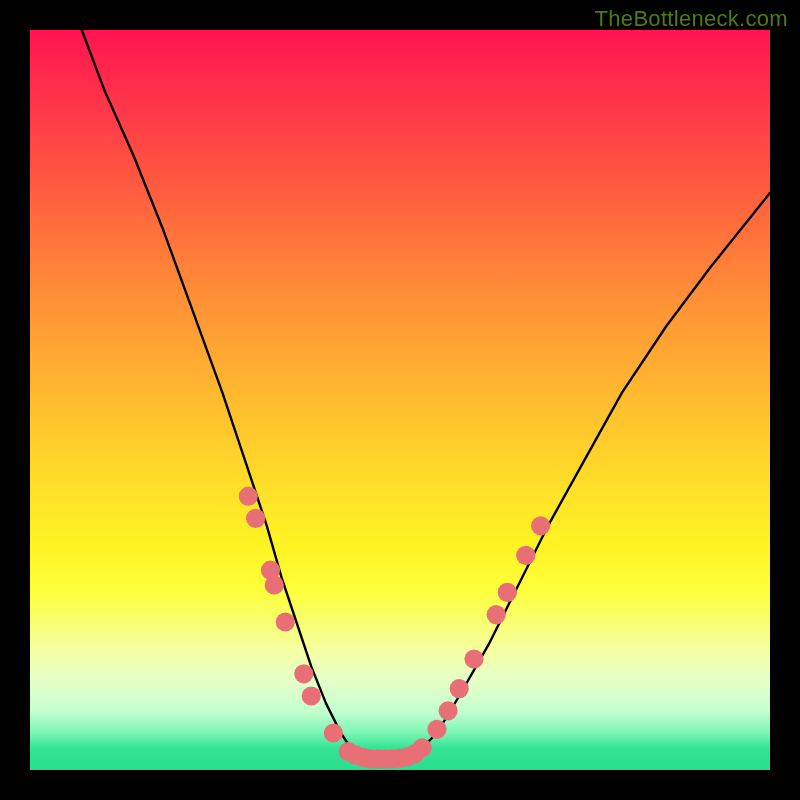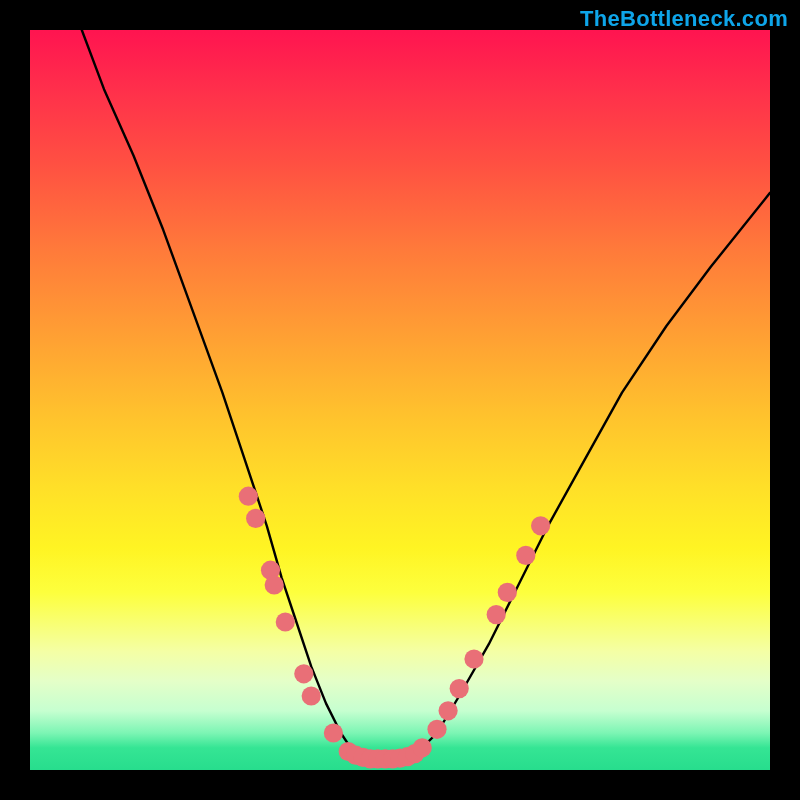--- a/index.html
+++ b/index.html
@@ -43,23 +43,23 @@
       #c6ffd0 92%,
       #7cf5b4 95%,
       #35e594 97%,
       #27dd8d 100%
     );
   }
   .attribution {
     position: absolute;
     top: 6px;
     right: 12px;
-    color: #0ea5e9;
+    color: #4d7c0f;
     font-size: 22px;
-    font-weight: 700;
+    font-weight: 400;
     letter-spacing: 0.3px;
     user-select: none;
   }
   svg.overlay {
     position: absolute;
     inset: 0;
   }
 </style>
 </head>
 <body>

